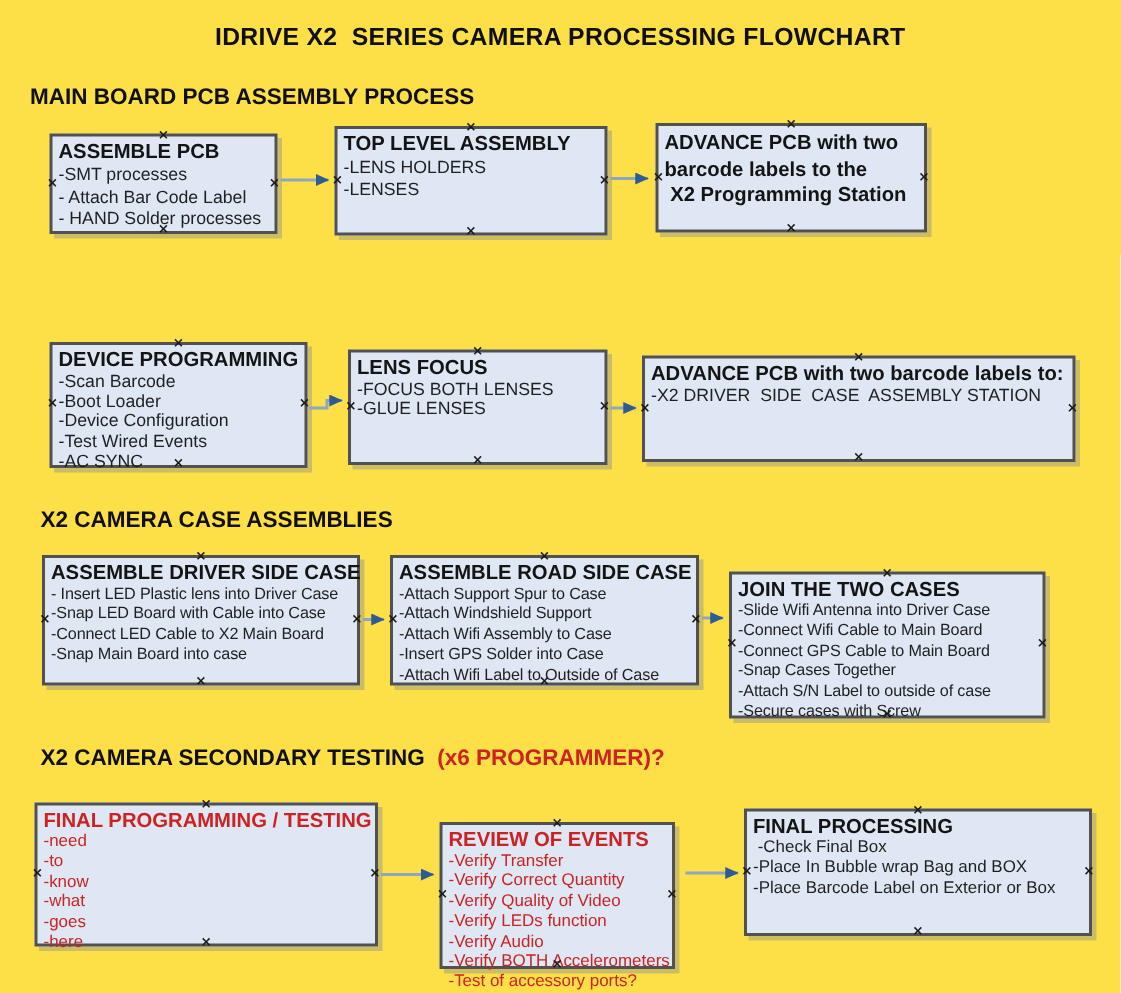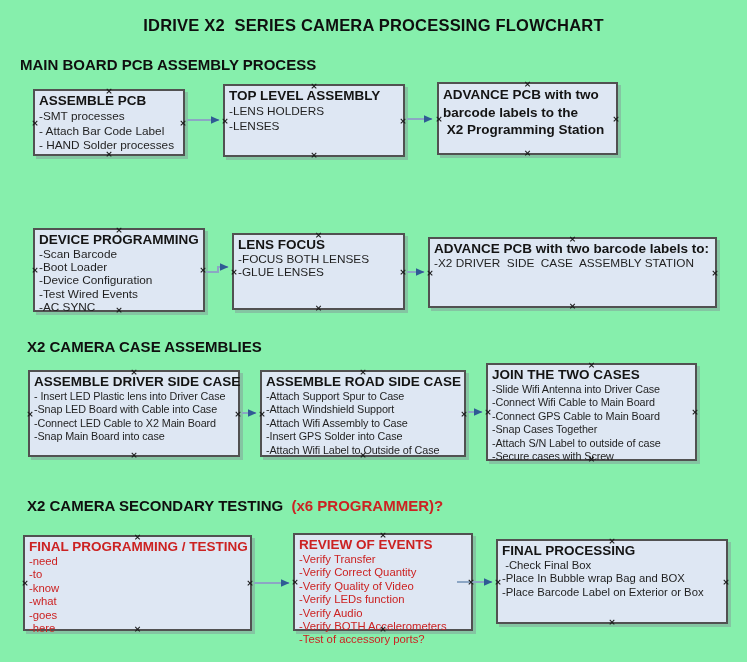--- a/index.html
+++ b/index.html
@@ -1,17 +1,17 @@
 <!DOCTYPE html>
 <html><head>
 <meta charset="utf-8">
 <style>
   html,body{margin:0;padding:0;background:#ffffff;}
   .page{
-    position:relative;width:747px;height:662px;background:#86efac;
+    position:relative;width:747px;height:662px;background:#fde047;
     font-family:"Liberation Sans",sans-serif;overflow:hidden;
   }
   .title{
     position:absolute;top:16px;left:0;width:747px;margin:0;
     text-align:center;font-size:16.5px;font-weight:bold;color:#0f0f0f;
     letter-spacing:.2px;white-space:pre;
   }
   .sec{
     position:absolute;font-size:15px;font-weight:bold;color:#0f0f0f;white-space:pre;
   }
@@ -35,23 +35,23 @@
   .redbox .box-title,.redbox .box-line{color:#cc2222;}
   
   .b11{left:33px;top:89px;width:152px;height:67px}
   .b12{left:223px;top:84px;width:182px;height:73px}
   .b13{left:437px;top:82px;width:181px;height:73px}
   .b21{left:33px;top:228px;width:172px;height:84px}
   .b22{left:232px;top:233px;width:173px;height:77px}
   .b23{left:428px;top:237px;width:289px;height:71px}
   .b31{left:28px;top:370px;width:212px;height:87px}
   .b32{left:260px;top:370px;width:206px;height:87px}
-  .b33{left:486px;top:363px;width:211px;height:98px}
+  .b33{left:486px;top:381px;width:211px;height:98px}
   .b41{left:23px;top:535px;width:229px;height:96px}
-  .b42{left:293px;top:533px;width:180px;height:98px}
+  .b42{left:293px;top:548px;width:157px;height:98px}
   .b43{left:496px;top:539px;width:232px;height:85px}
   .anchor{
     position:absolute;transform:translate(-50%,-50%);
     font-family:"DejaVu Sans",sans-serif;font-size:9px;font-weight:bold;
     color:#1a1a1a;line-height:1;z-index:4;pointer-events:none;
   }
   .arrow-layer{position:absolute;left:0;top:0;z-index:3;pointer-events:none;}
 </style>
 </head>
 <body>

